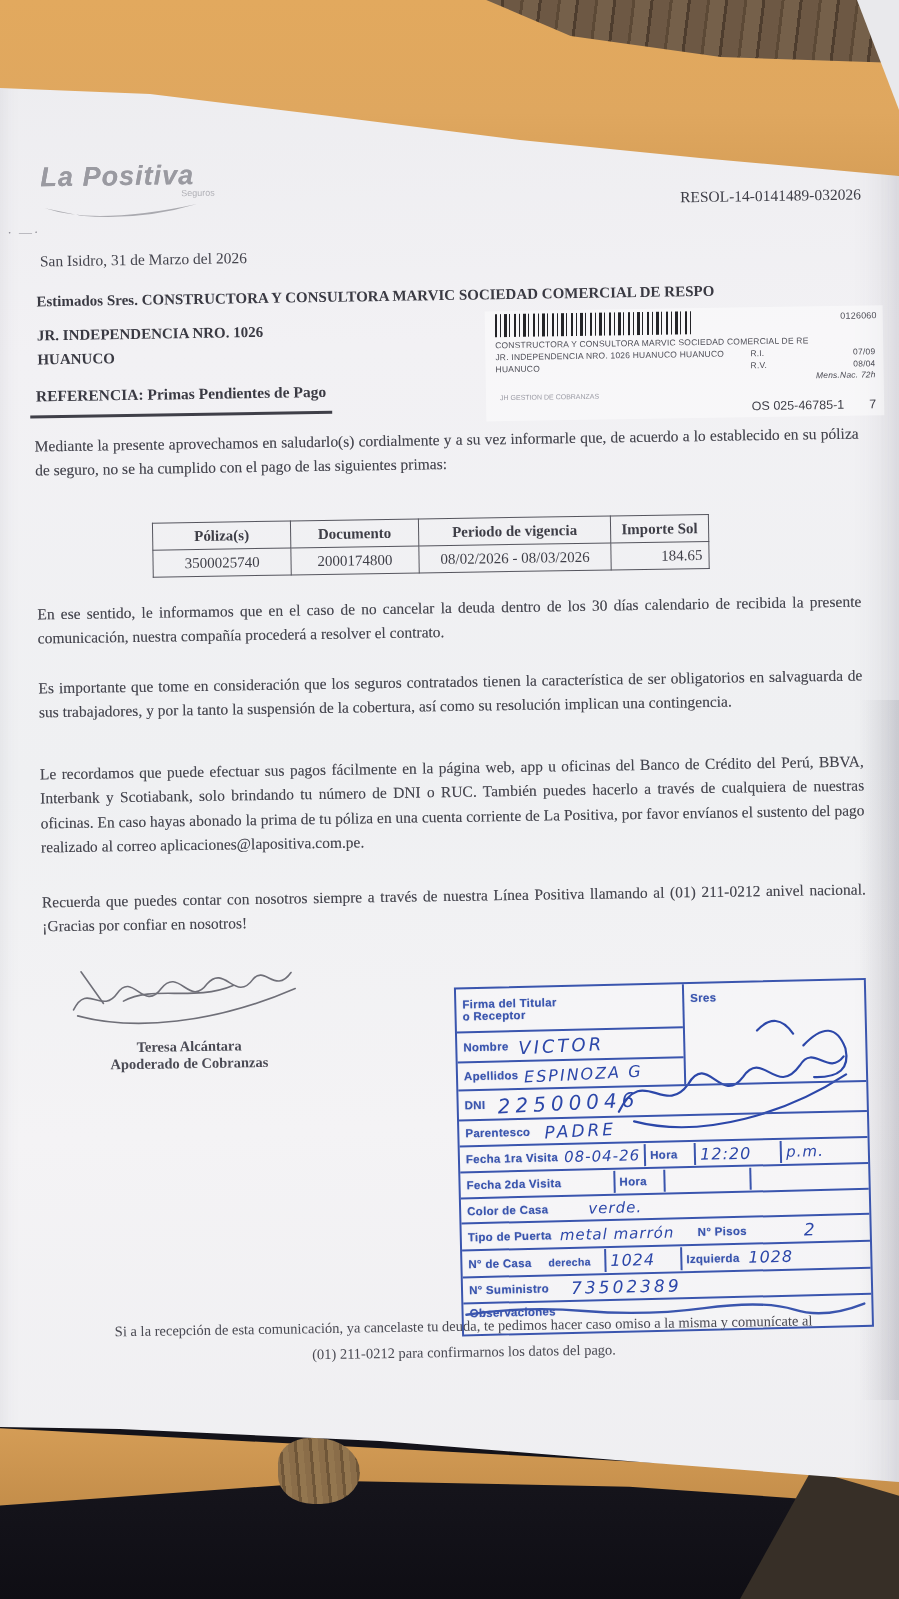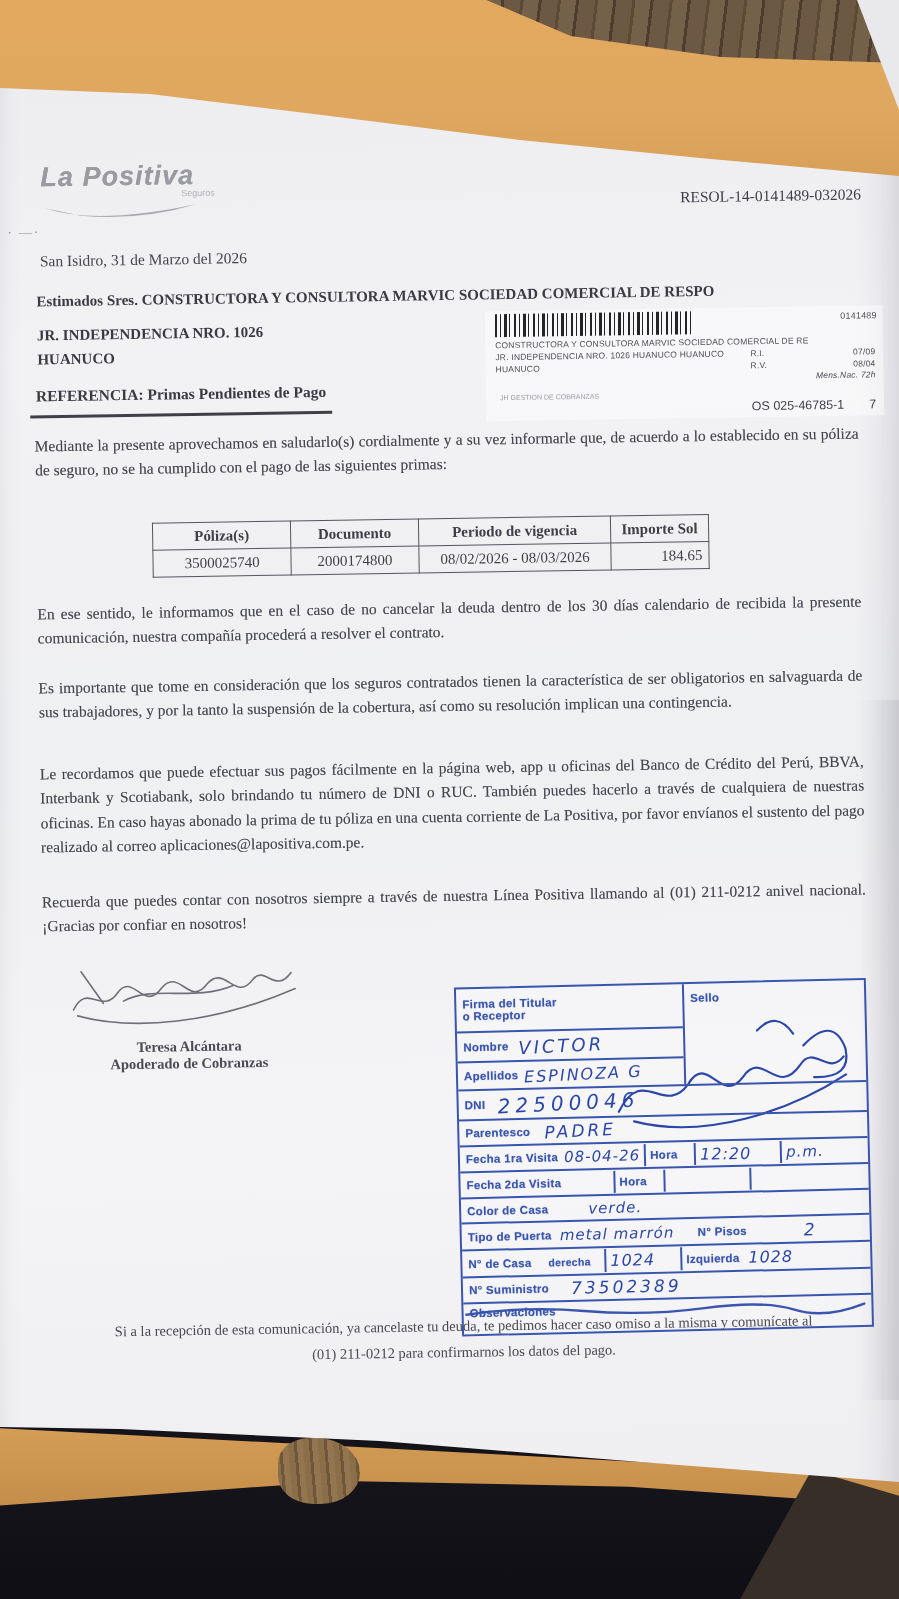--- a/index.html
+++ b/index.html
@@ -127,21 +127,21 @@
     <div class="abs bold" style="left:44px; top:287px; width:835px; font-size:15px; white-space:nowrap; overflow:hidden;">Estimados Sres. CONSTRUCTORA Y CONSULTORA MARVIC SOCIEDAD COMERCIAL DE RESPO</div>
     <div class="abs bold" style="left:44px; top:321px; font-size:15px;">JR. INDEPENDENCIA NRO. 1026</div>
     <div class="abs bold" style="left:44px; top:345px; font-size:15px;">HUANUCO</div>
 
     <div class="abs bold" style="left:42px; top:381px; font-size:15.5px;">REFERENCIA: Primas Pendientes de Pago</div>
     <div class="ref-underline"></div>
 
     <div class="mlabel">
       <div style="position:relative; padding:3px 8px 0 10px;">
         <div class="barcode" style="width:198px;"></div>
-        <div class="ml-small" style="position:absolute; right:6px; top:4px; font-size:9px;">0141489</div>
+        <div class="ml-small" style="position:absolute; right:6px; top:4px; font-size:9px;">0126060</div>
         <div class="ml-small" style="margin-top:3px; white-space:nowrap;">CONSTRUCTORA Y CONSULTORA MARVIC SOCIEDAD COMERCIAL DE RE</div>
         <div style="display:flex; margin-top:1px;">
           <div class="ml-small" style="width:255px;">JR. INDEPENDENCIA NRO. 1026   HUANUCO HUANUCO HUANUCO</div>
           <div style="width:125px;">
             <div class="ml-small" style="display:flex; justify-content:space-between;">
               <span>R.I.</span>
               <span>07/09</span>
             </div>
             <div class="ml-small" style="display:flex; justify-content:space-between;">
               <span>R.V.</span>
@@ -207,21 +207,21 @@
           <div class="frow" style="height:30px;">
             <span class="flabel">Nombre</span>
             <span class="hw hw-caps" style="margin-left:10px;">VICTOR</span>
           </div>
           <div class="frow" style="height:28px;">
             <span class="flabel">Apellidos</span>
             <span class="hw hw-caps" style="margin-left:6px; font-size:16px; letter-spacing:2px;">ESPINOZA G</span>
           </div>
         </div>
         <div class="sello-cell">
-          <span class="flabel">Sello</span>
+          <span class="flabel">Sres</span>
         </div>
         <svg class="receptor-sig" width="250" height="140" viewBox="0 0 250 140">
           <g fill="none" stroke="#2c47a9" stroke-width="2.2" stroke-linecap="round">
             <path d="M10,108 C35,60 55,115 80,82 C100,50 112,105 135,76 C155,48 168,98 192,66 C206,44 220,78 236,58"></path>
             <path d="M25,118 C95,138 180,112 238,76"></path>
             <path d="M196,46 Q226,16 238,50 Q244,80 206,78"></path>
             <path d="M150,30 Q170,10 186,34"></path>
           </g>
         </svg>
       </div>

